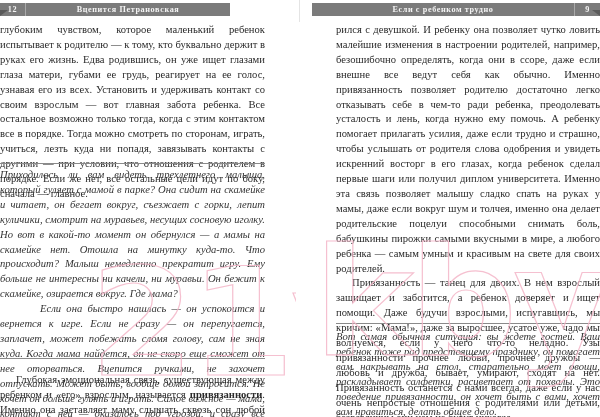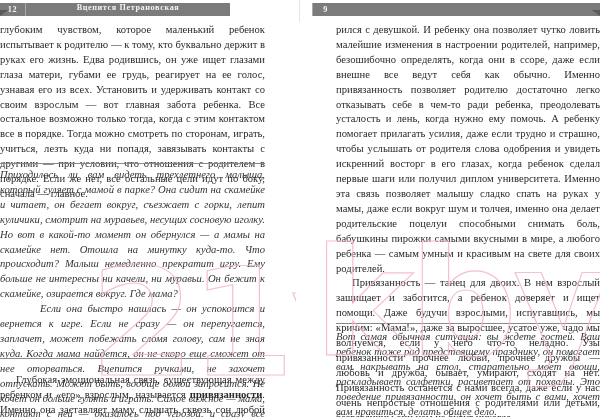--- a/index.html
+++ b/index.html
@@ -6,21 +6,21 @@
     html, body { width: 600px; height: 417px; overflow: hidden; background: #ffffff; }
     body { position: relative; font-family: "Liberation Serif", "DejaVu Serif", serif; color: #2a2a2a; }
 
     .page { position: absolute; top: 0; height: 417px; overflow: hidden; }
     .page-left { left: 0; width: 296px; }
     .page-right { left: 304px; width: 296px; }
 
     .spine { position: absolute; left: 299px; top: 0; width: 1px; height: 22px; background: #e4e4e4; }
 
     .header { position: absolute; top: 3px; height: 13px; background: #7b7b7b; color: #f4f4f4;
-              font-size: 8.2px; font-weight: bold; letter-spacing: 0.6px; display: flex; align-items: flex-start; }
+              font-size: 8.2px; font-weight: bold; letter-spacing: 0.6px; display: flex; align-items: center; }
     .page-left .header { left: 0; width: 230px; }
     .page-right .header { left: 8px; width: 288px; }
     .header .num { width: 26px; text-align: center; height: 100%; display: flex; align-items: center; justify-content: center; }
     .page-left .header .num { border-right: 1px solid #a9a9a9; }
     .page-right .header .num { border-left: 1px solid #a9a9a9; }
     .header .title { flex: 1; text-align: center; }
     .corner { position: absolute; top: 10px; width: 0; height: 0; }
     .page-left .corner { left: 0; border-top: 6px solid #5a5a5a; border-right: 8px solid transparent; }
     .page-right .corner { right: 0; border-top: 6px solid #5a5a5a; border-left: 8px solid transparent; }
 
@@ -69,20 +69,21 @@
 
   <div class="text" style="top:373px;">
     <p class="p indent"><span>Глубокая эмоциональная связь, существующая между ребенком и «его» взрослым, называется </span><span class="b">привязанности</span><span>. Именно она заставляет маму слышать сквозь сон любой писк новорожденного, а по напряженному голосу подростка догадываться, что он поссо-</span></p>
   </div>
 
   <div class="watermark" style="left:90px; top:248px;">21ve</div>
 </div>
 
 <div class="page page-right">
   <div class="header">
+    <span class="title">Если с ребенком трудно</span>
     <span class="num">9</span>
   </div>
   <div class="corner"></div>
 
   <div class="text" style="top:23px;">
     <p class="p">рился с девушкой. И ребенку она позволяет чутко ловить малейшие изменения в настроении родителей, например, безошибочно определять, когда они в ссоре, даже если внешне все ведут себя как обычно. Именно привязанность позволяет родителю достаточно легко отказывать себе в чем-то ради ребенка, преодолевать усталость и лень, когда нужно ему помочь. А ребенку помогает прилагать усилия, даже если трудно и страшно, чтобы услышать от родителя слова одобрения и увидеть искренний восторг в его глазах, когда ребенок сделал первые шаги или получил диплом университета. Именно эта связь позволяет малышу сладко спать на руках у мамы, даже если вокруг шум и толчея, именно она делает родительские поцелуи способными снимать боль, бабушкины пирожки самыми вкусными в мире, а любого ребенка — самым умным и красивым на свете для своих родителей.</p>
     <p class="p indent">Привязанность — танец для двоих. В нем взрослый защищает и заботится, а ребенок доверяет и ищет помощи. Даже будучи взрослыми, испугавшись, мы кричим: «Мама!», даже за выросшее, усатое уже, чадо мы волнуемся, если у него что-то неладно. Узы привязанности прочнее любви, прочнее дружбы — любовь и дружба, бывает, умирают, сходят на нет. Привязанность останется с нами всегда, даже если у нас очень непростые отношения с родителями или детьми, безразличны они нам не будут никогда.</p>
 
   </div>
 

